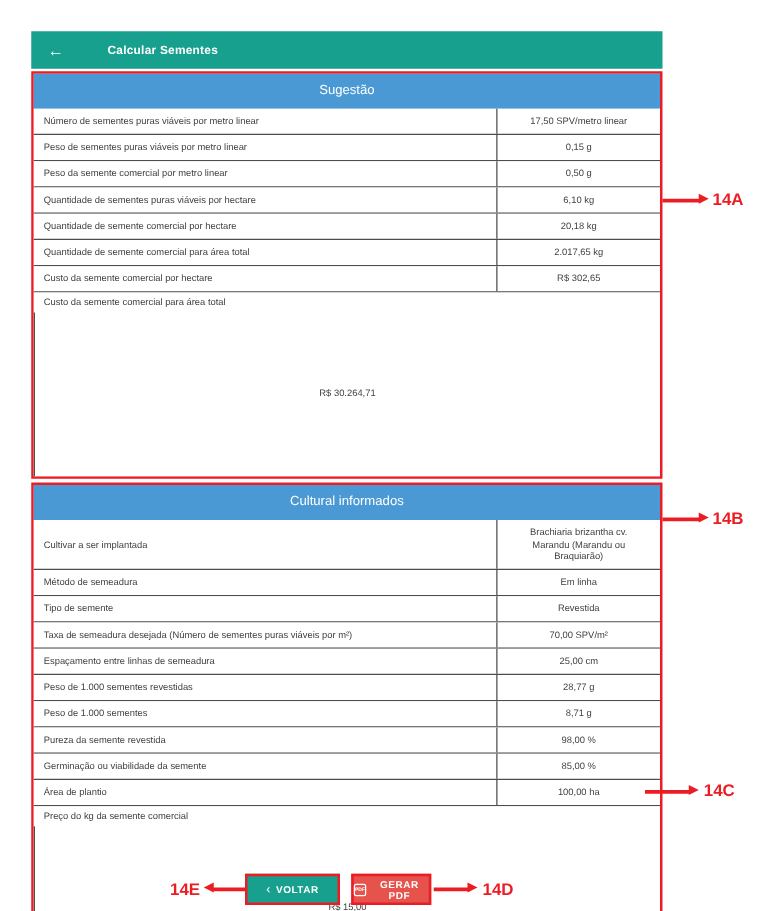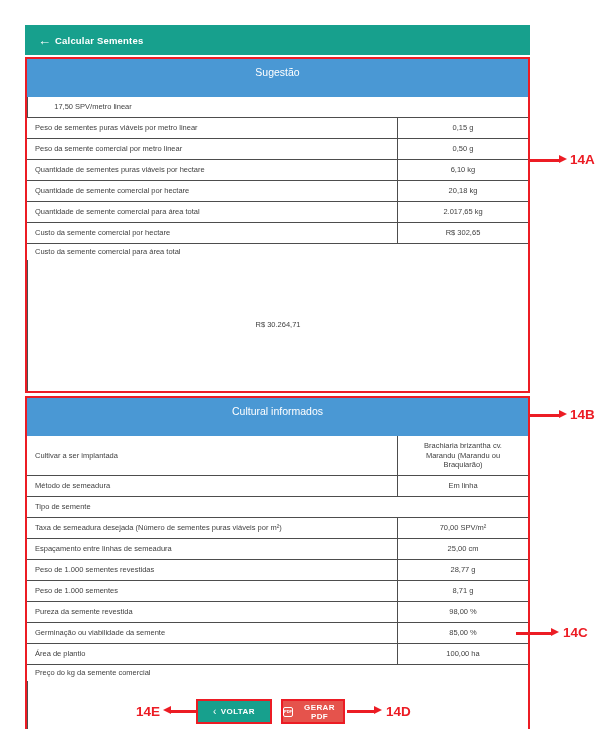--- a/index.html
+++ b/index.html
@@ -20,30 +20,30 @@
     font-family:"Liberation Sans","DejaVu Sans",sans-serif;
     color:var(--txt);
     overflow:hidden;
   }
   .app{position:absolute;left:25px;top:25px;width:505px;}
   .appbar{
     height:30px;background:var(--teal);color:#fff;
     display:flex;align-items:center;
   }
   .appbar .back{margin-left:13px;font-size:13px;line-height:1;cursor:pointer;}
-  .appbar .title{margin-left:4px;font-size:9.5px;font-weight:700;letter-spacing:.2px;}
+  .appbar .title{margin-left:35px;font-size:9.5px;font-weight:700;letter-spacing:.2px;}
 
   .section{border:2px solid var(--red);background:#fff;}
   #sec-suggestion{margin-top:2px;}
   #sec-informed{margin-top:3px;}
   #sec-observations{margin-top:18px;}
 
   .shead{
     background:var(--blue);color:#fff;text-align:center;
-    height:38px;line-height:26px;font-size:10.5px;font-weight:500;
+    height:28px;line-height:26px;font-size:10.5px;font-weight:500;
   }
   .shead-small{height:20px;line-height:20px;font-size:10px;}
 
   .trow{display:flex;min-height:21px;border-bottom:1px solid var(--line);background:#fff;}
   .table .trow:last-child{border-bottom:none;flex-direction:column;}
   .tlabel{
     flex:1;display:flex;align-items:center;
     padding:3px 8px;font-size:7.5px;line-height:1.3;color:var(--txt);
   }
   .tvalue{
@@ -94,20 +94,21 @@
 
   <div class="appbar">
     <span class="back">←</span>
     <span class="title">Calcular Sementes</span>
   </div>
 
   <section class="section" id="sec-suggestion">
     <div class="shead">Sugestão</div>
     <div class="table">
         <div class="trow">
+          <div class="tlabel">Número de sementes puras viáveis por metro linear</div>
           <div class="tvalue">17,50 SPV/metro linear</div>
         </div>
         <div class="trow">
           <div class="tlabel">Peso de sementes puras viáveis por metro linear</div>
           <div class="tvalue">0,15 g</div>
         </div>
         <div class="trow">
           <div class="tlabel">Peso da semente comercial por metro linear</div>
           <div class="tvalue">0,50 g</div>
         </div>
@@ -140,20 +141,21 @@
         <div class="trow">
           <div class="tlabel">Cultivar a ser implantada</div>
           <div class="tvalue">Brachiaria brizantha cv. Marandu (Marandu ou Braquiarão)</div>
         </div>
         <div class="trow">
           <div class="tlabel">Método de semeadura</div>
           <div class="tvalue">Em linha</div>
         </div>
         <div class="trow">
           <div class="tlabel">Tipo de semente</div>
+          <div class="tvalue">Revestida</div>
         </div>
         <div class="trow">
           <div class="tlabel">Taxa de semeadura desejada (Número de sementes puras viáveis por m²)</div>
           <div class="tvalue">70,00 SPV/m²</div>
         </div>
         <div class="trow">
           <div class="tlabel">Espaçamento entre linhas de semeadura</div>
           <div class="tvalue">25,00 cm</div>
         </div>
         <div class="trow">

